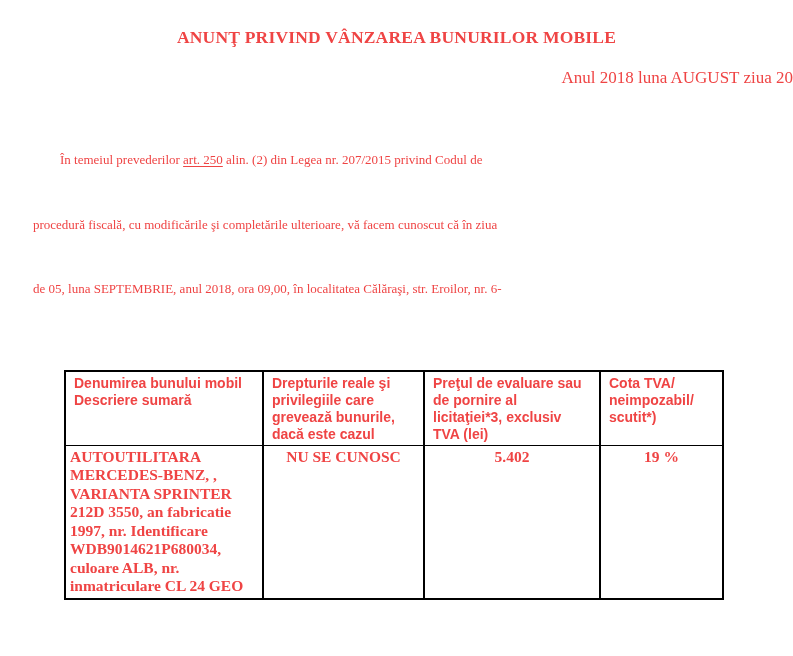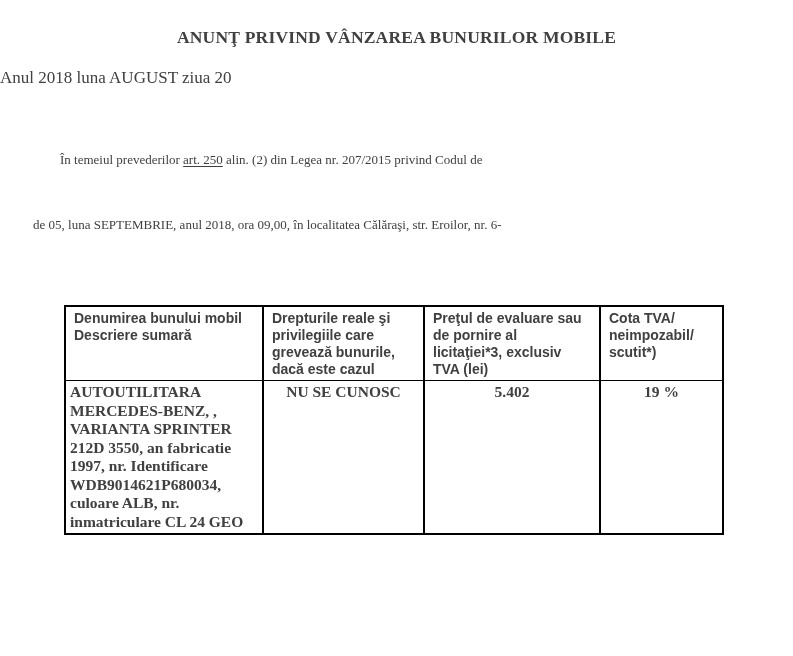--- a/index.html
+++ b/index.html
@@ -5,36 +5,36 @@
   html, body {
     margin: 0;
     padding: 0;
     background: #ffffff;
   }
   .page {
     position: relative;
     width: 793px;
     height: 656px;
     background: #ffffff;
-    color: #404040;
+    color: #ef4444;
     font-family: "Liberation Serif", serif;
     overflow: hidden;
     box-sizing: border-box;
   }
   .doc-title {
     margin: 26px 0 0 0;
     text-align: center;
     font-size: 17.5px;
     line-height: 22px;
     font-weight: bold;
     letter-spacing: 0.2px;
   }
   .doc-dateline {
     margin: 19px 0 0 0;
-    text-align: left;
+    text-align: right;
     font-size: 17px;
     line-height: 22px;
     font-weight: normal;
   }
   .intro {
     margin: 17px 28px 0 33px;
     font-size: 13px;
     line-height: 21.5px;
     white-space: pre-wrap;
   }
@@ -92,20 +92,21 @@
 <body>
 
 <div class="page">
 
   <h1 class="doc-title">ANUNŢ PRIVIND VÂNZAREA BUNURILOR MOBILE</h1>
 
   <div class="doc-dateline">Anul 2018 luna AUGUST ziua 20</div>
 
   <div class="intro">
     <span class="pline first"><span>În temeiul prevederilor </span><span class="legal-ref">art. 250</span><span> alin. (2) din Legea nr. 207/2015 privind Codul de</span></span>
+    <span class="pline">procedură fiscală, cu modificările şi completările ulterioare, vă facem cunoscut că în ziua</span>
     <span class="pline">de 05, luna SEPTEMBRIE, anul 2018, ora 09,00, în localitatea Călăraşi, str. Eroilor, nr. 6-</span>
   </div>
 
   <table class="goods-table">
     <colgroup>
       <col style="width:198px">
       <col style="width:161px">
       <col style="width:176px">
       <col style="width:123px">
     </colgroup>

